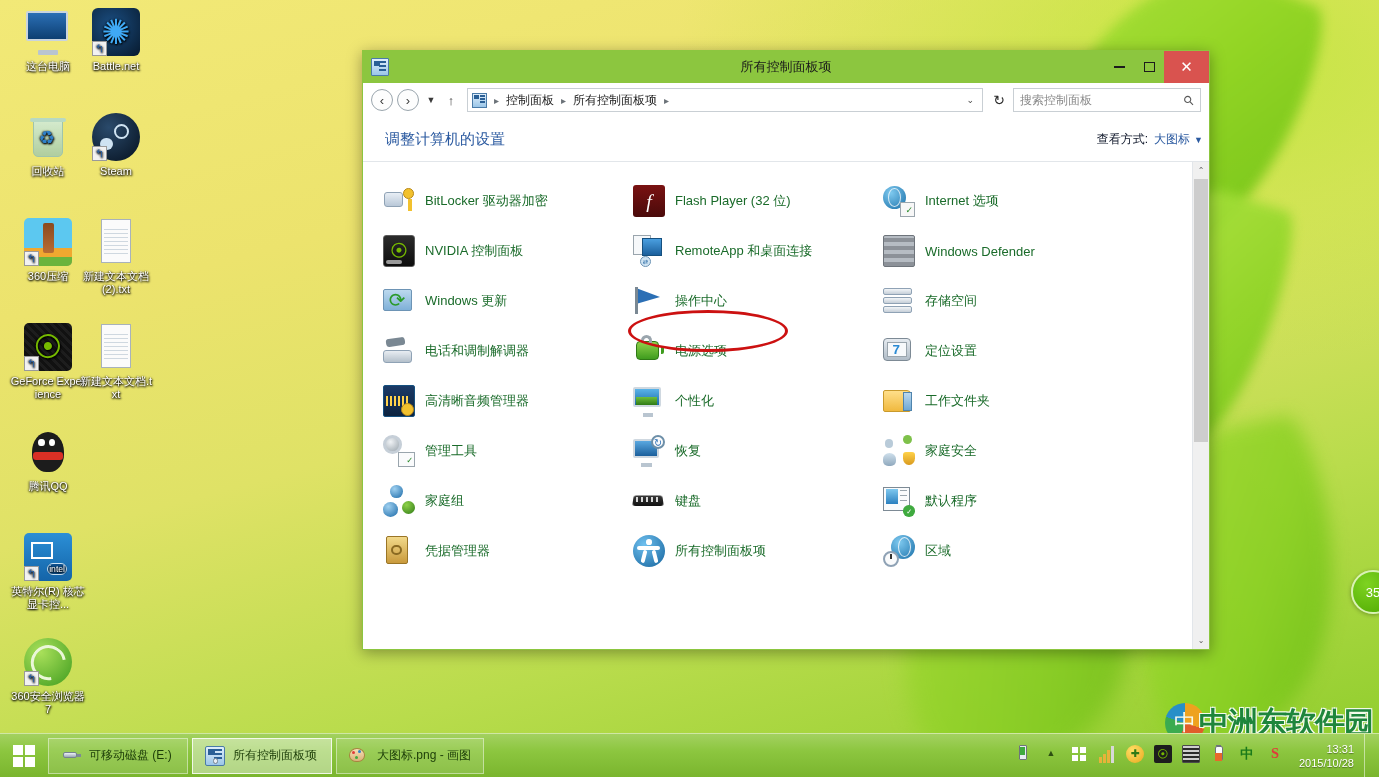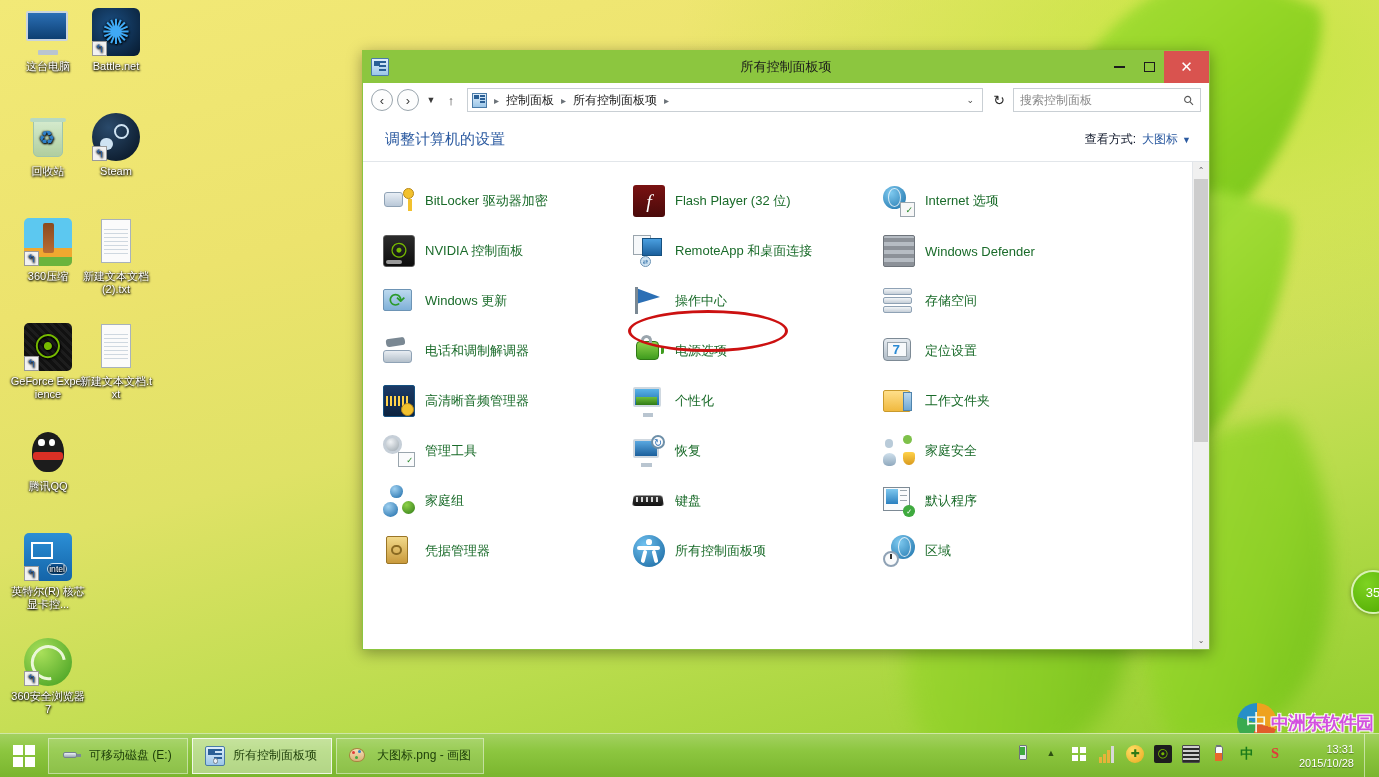--- a/index.html
+++ b/index.html
@@ -127,21 +127,21 @@
   }
   #search-input {
     flex:1; border:none; outline:none; font-size:12px; color:#7a7a7a;
     font-family: inherit; background: transparent;
   }
   #search-input::placeholder { color:#8b8b8b; }
   .search-icon { font-size:13px; color:#5a5a5a; transform: rotate(-45deg); }
 
   
   #heading-row {
-    flex: 0 0 44px; display:flex; align-items:center; padding: 0 18px 0 22px;
+    flex: 0 0 44px; display:flex; align-items:center; padding: 0 6px 0 22px;
     background:#fff;
   }
   #page-title { font-size: 15px; color: #2b5aa0; }
   #viewby { margin-left:auto; display:flex; align-items:baseline; font-size:12px; }
   #viewby-label { color:#0f172a; margin-right:6px; }
   #viewby-value { color:#2b5aa0; }
   #viewby-caret { color:#2b5aa0; font-size:9px; margin-left:4px; }
 
   
   #content-wrap { flex: 1; display:flex; border-top:1px solid #e2e6ea; min-height:0; position:relative; }
@@ -192,21 +192,21 @@
     position:absolute; right: 6px; bottom: 32px; height: 44px;
     display:flex; align-items:center; z-index: 25; opacity:.92;
   }
   #wm-logo {
     width: 40px; height:40px; border-radius:50%;
     background: conic-gradient(#f79f1f 0 30%, #e8542b 30% 55%, #34a853 55% 80%, #1f8ad6 80% 100%);
     display:flex;align-items:center;justify-content:center; color:#fff; font-size:22px;
     margin-right:-6px;
   }
   #wm-text {
-    font-size: 18px; color: #d946ef; font-weight:bold;
+    font-size: 30px; color: #15803d; font-weight:bold;
     text-shadow: 1px 1px 0 #fff, -1px -1px 0 #fff, 1px -1px 0 #fff, -1px 1px 0 #fff;
     letter-spacing:-1px;
   }
   #wm-url {
     position:absolute; right: 4px; bottom: -4px; font-size: 12px;
     color:#1f6fd0; font-style:italic; text-shadow: 0 0 2px #fff;
   }
 
   
   #taskbar {

